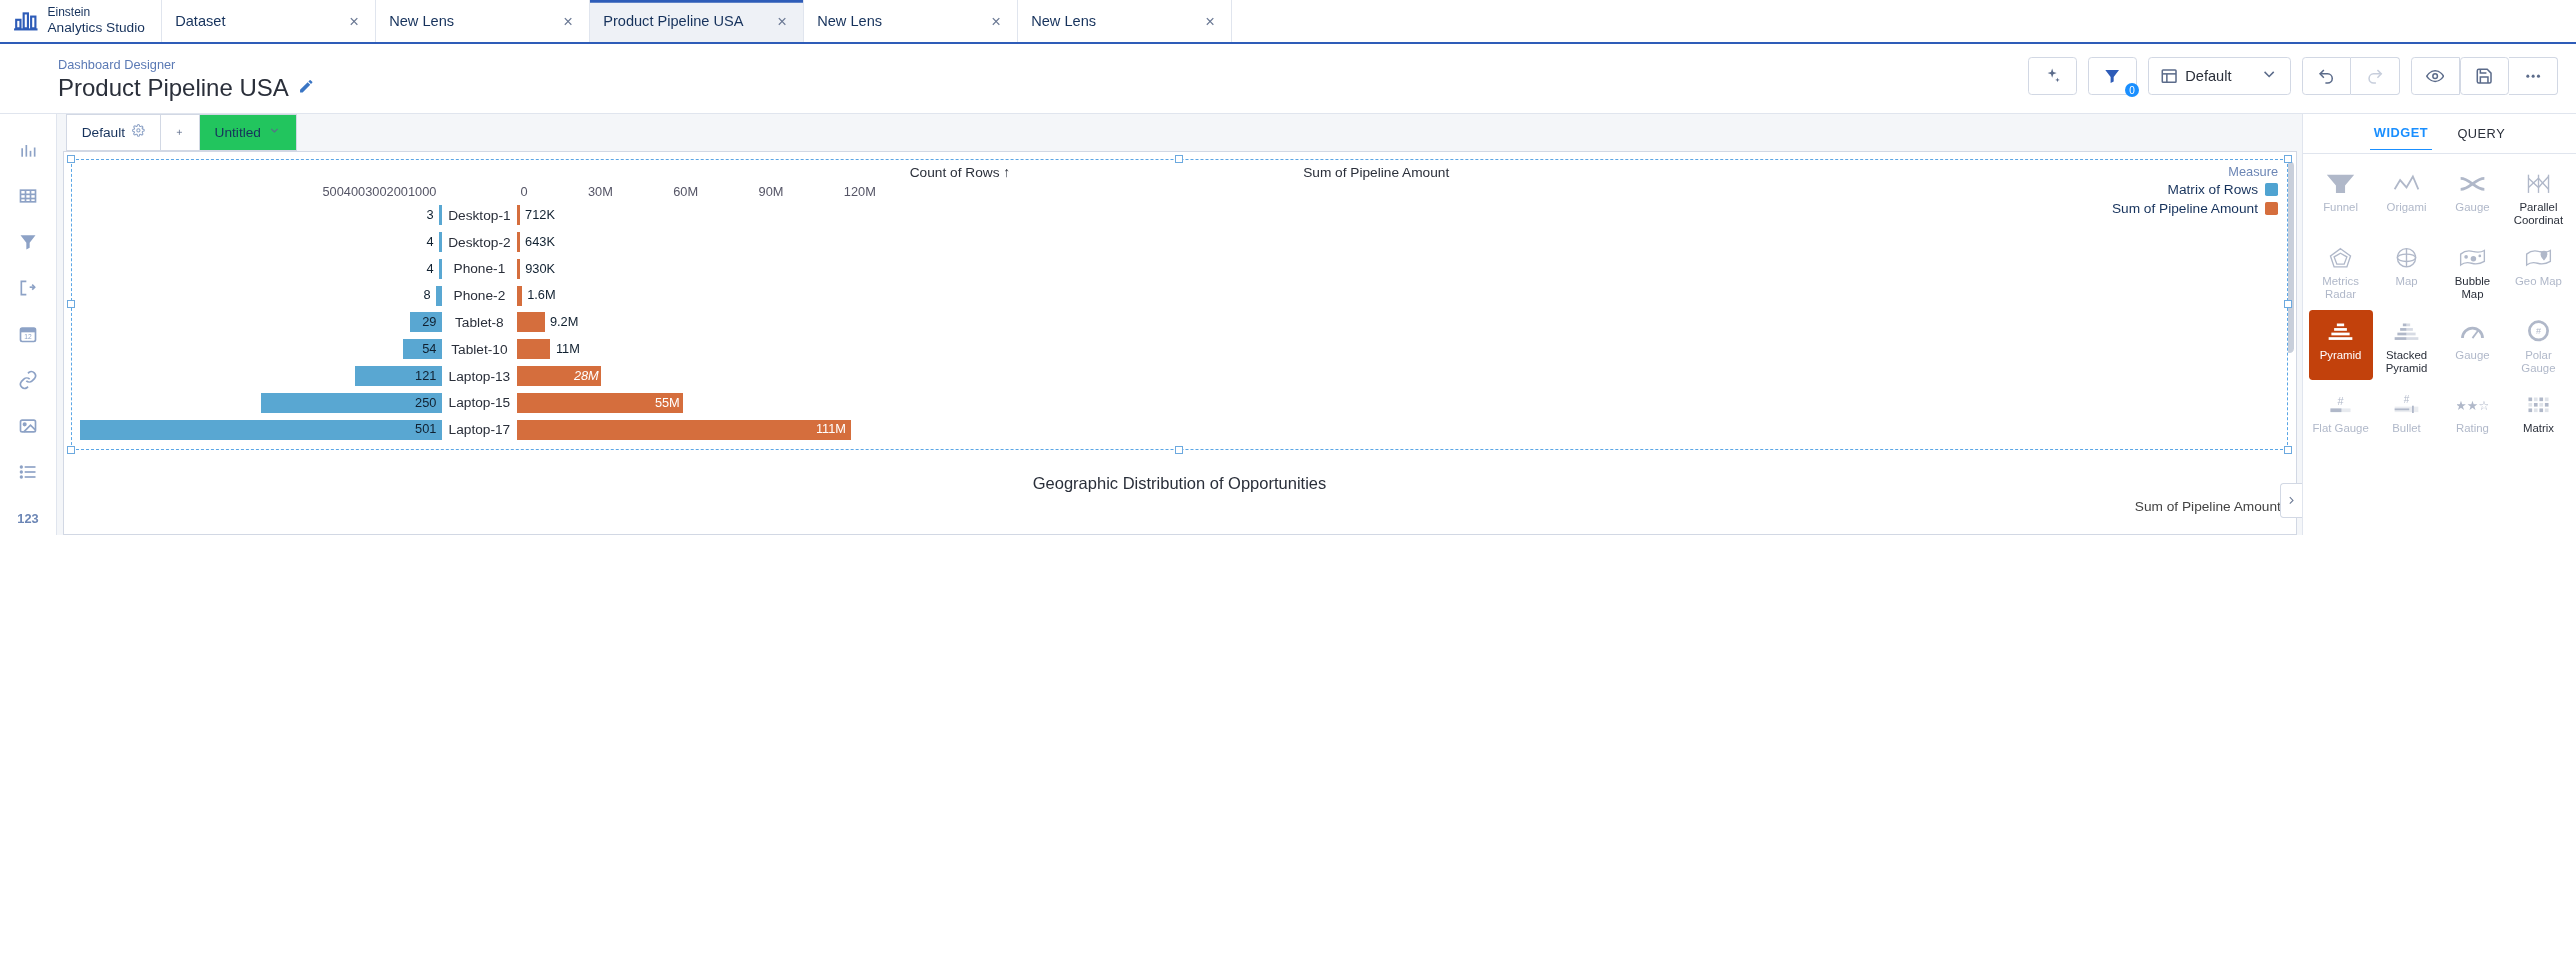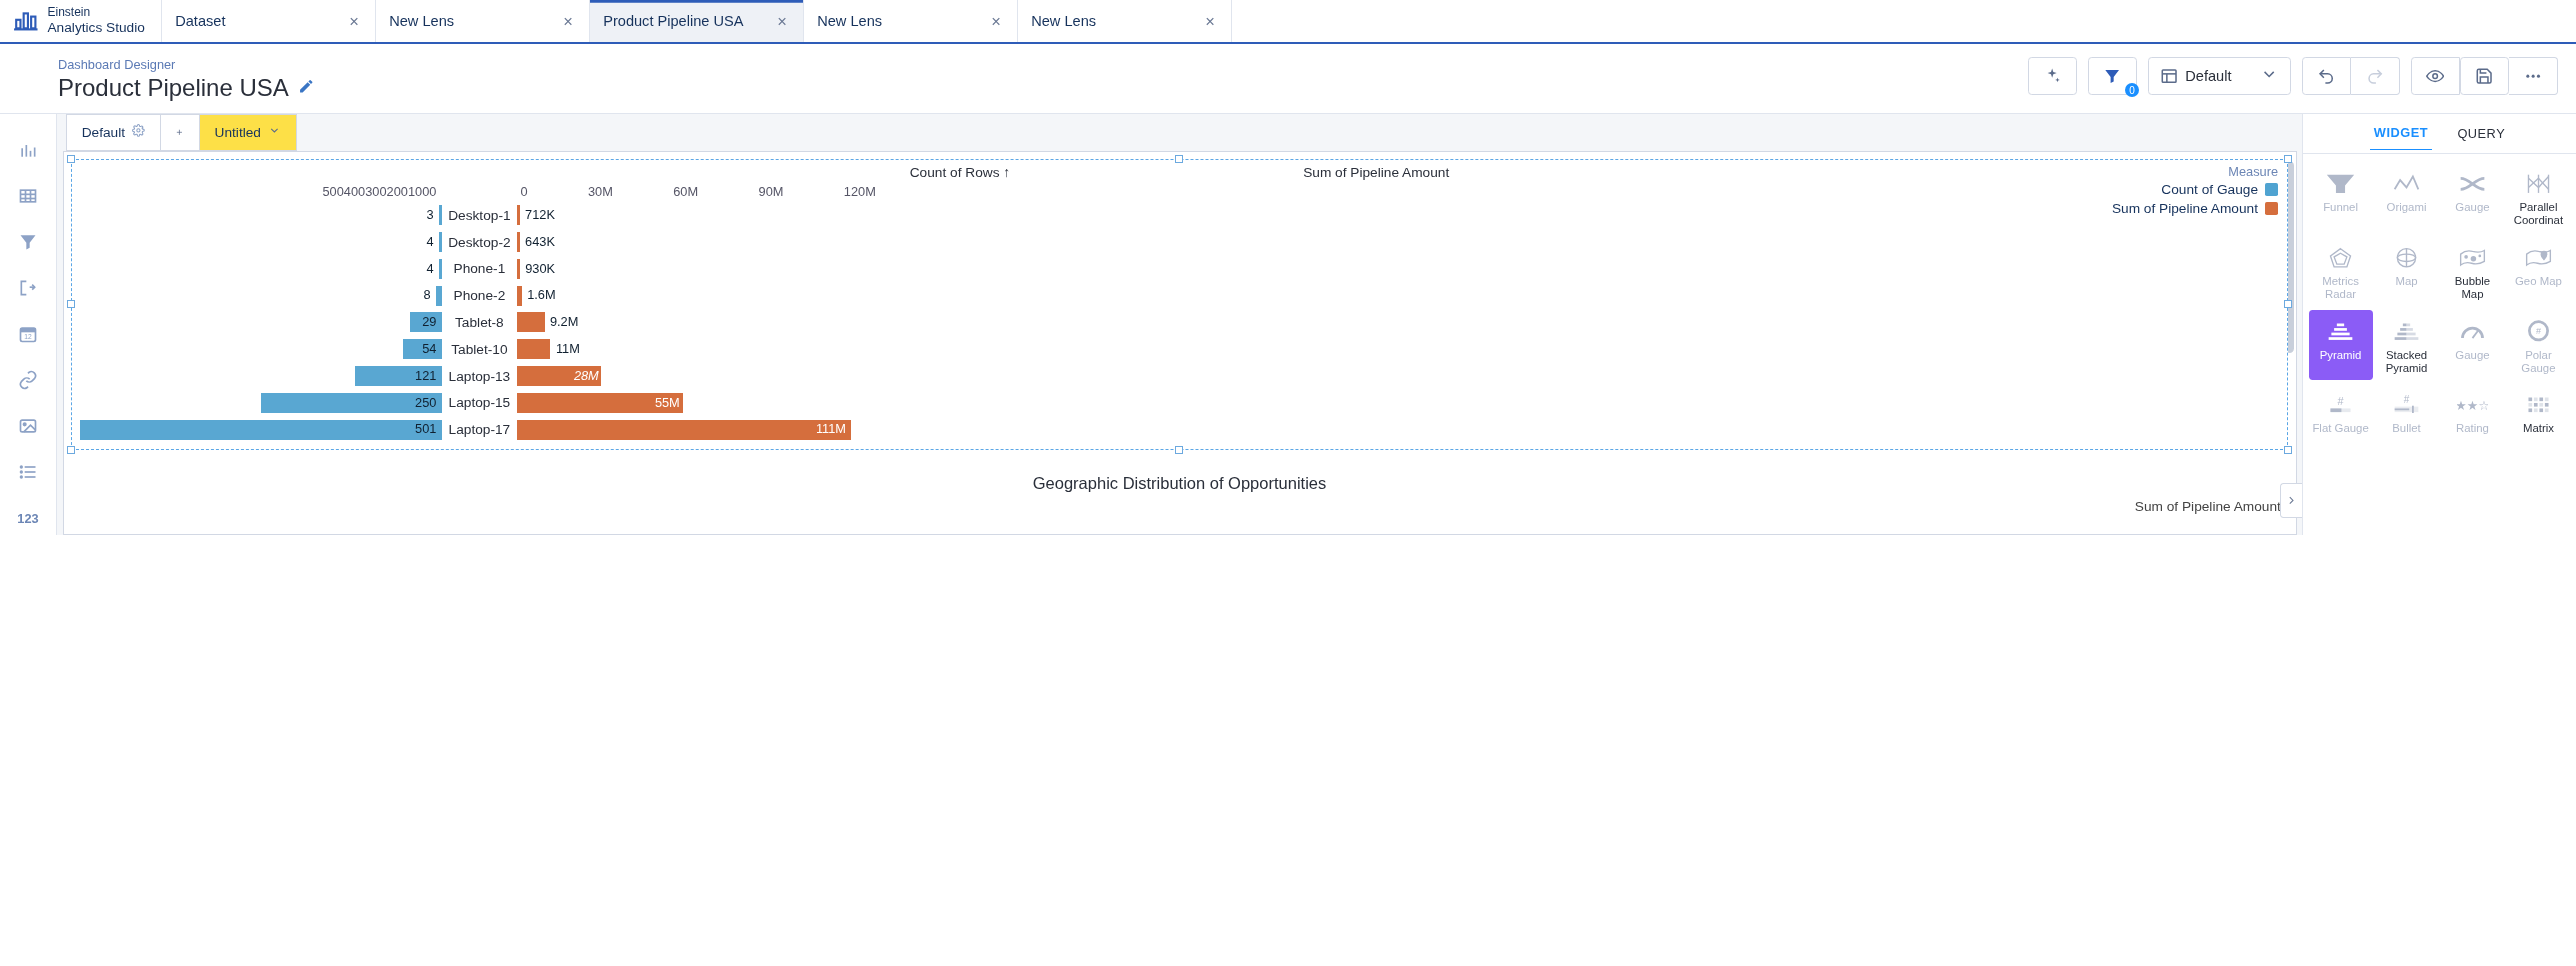--- a/index.html
+++ b/index.html
@@ -41,21 +41,21 @@
 .rail .ritem { width: 25.6px; height: 22px; display: flex; align-items: center; justify-content: center; cursor: pointer; }
 .rail .ritem svg { width: 20px; height: 20px; }
 .rail .num { font-size: 12.8px; font-weight: 600; color: #6c86b5; }
 
 
 .canvas-col { flex: 1; display: flex; flex-direction: column; background: #f4f6f9; }
 .canvas-tabs { display: flex; align-items: stretch; height: 37px; background: #f4f6f9; }
 .ctab { display: flex; align-items: center; gap: 7.3px; padding: 0 14.6px; border: 0.9px solid #d2d8e4; background: #fff; margin-left: -0.9px; font-size: 13.7px; }
 .ctab:first-child { margin-left: 9.1px; }
 .ctab.add { width: 40px; justify-content: center; }
-.ctab.untitled { background: #fde047; justify-content: flex-end; }
+.ctab.untitled { background: #22c55e; justify-content: flex-end; }
 .canvas-wrap { position: relative; flex: 1; padding: 0 5.5px; }
 .canvas { position: relative; margin: 0; background: #fff; border: 0.9px solid #d2d8e4; height: 100%; overflow: auto; }
 .chart-widget { position: relative; margin: 7.3px; border: 1.8px dashed #5aa6e6; background: #fff; padding: 5.5px 9.1px 7.3px 9.1px; }
 .sel-handle { position: absolute; width: 8.2px; height: 8.2px; background: #fff; border: 0.9px solid #6ca9df; }
 .sel-handle.tl { top: -4.6px; left: -4.6px; } .sel-handle.tr { top: -4.6px; right: -4.6px; }
 .sel-handle.bl { bottom: -4.6px; left: -4.6px; } .sel-handle.br { bottom: -4.6px; right: -4.6px; }
 .sel-handle.tc { top: -4.6px; left: calc(50% - 4.6px); } .sel-handle.bc { bottom: -4.6px; left: calc(50% - 4.6px); }
 .sel-handle.ml { top: calc(50% - 4.6px); left: -4.6px; } .sel-handle.mr { top: calc(50% - 4.6px); right: -4.6px; }
 
 .chart-title-row { display: flex; justify-content: center; gap: 293px; font-size: 13.7px; color: #2a2f3a; padding-bottom: 3.7px; }
@@ -89,21 +89,21 @@
 
 .rightpanel { width: 274px; border-left: 0.9px solid #e0e5ee; display: flex; flex-direction: column; }
 .collapse-tab { position: absolute; right: 274px; top: 50%; width: 22px; height: 35px; background: #fff; border: 0.9px solid #d2d8e4; border-right: none; border-radius: 3.7px 0 0 3.7px; display: flex; align-items: center; justify-content: center; color: #6b7994; cursor: pointer; }
 .rp-tabs { display: flex; justify-content: center; gap: 22px; height: 40px; align-items: center; border-bottom: 0.9px solid #e0e5ee; font-size: 12.8px; letter-spacing: 0.5px; }
 .rp-tab { color: #2a2f3a; cursor: pointer; padding: 9.1px 3.7px; }
 .rp-tab.active { color: #1a8fff; border-bottom: 1.8px solid #1a8fff; font-weight: 600; }
 .chart-types { display: grid; grid-template-columns: repeat(4, 1fr); gap: 3.7px 1.8px; padding: 9.1px 5.5px; overflow-y: auto; }
 .ct { display: flex; flex-direction: column; align-items: center; gap: 3.7px; padding: 7.3px 1.8px 5.5px; border-radius: 3.7px; font-size: 11.4px; color: #2a2f3a; cursor: pointer; text-align: center; line-height: 1.15; }
 .ct.dim { color: #b0b8c9; }
 .ct .ico { width: 37px; height: 27.4px; display: flex; align-items: center; justify-content: center; color: #b0b8c9; }
-.ct.sel { background: #8b5cf6; color: #fff; }
+.ct.sel { background: #c2410c; color: #fff; }
 .ct.sel .ico { color: #fff; }
 .ct .ico svg { width: 31px; height: 25.6px; }
 </style>
 </head>
 <body>
 
 <div class="tabstrip">
   <div class="brand">
     <span class="brand-icon">
       <svg viewBox="0 0 24 24" fill="none" stroke="#2e5cb8" stroke-width="2">
@@ -315,21 +315,21 @@
           <span class="sel-handle tr"></span>
           <span class="sel-handle ml"></span>
           <span class="sel-handle mr"></span>
           <span class="sel-handle bl"></span>
           <span class="sel-handle bc"></span>
           <span class="sel-handle br"></span>
 
           <div class="legend">
             <div class="lt">Measure</div>
             <div class="row">
-                <span>Count of Gauge</span>
+                <span>Matrix of Rows</span>
                 <span class="sw blue"></span>
               </div>
             <div class="row">
                 <span>Sum of Pipeline Amount</span>
                 <span class="sw orange"></span>
               </div>
           </div>
 
           <div class="chart-title-row">
             <span>Count of Rows ↑</span>

